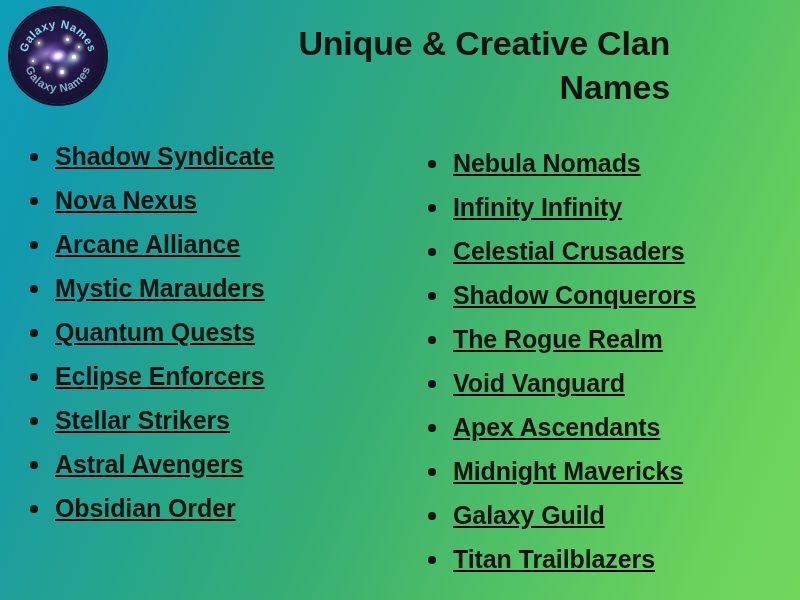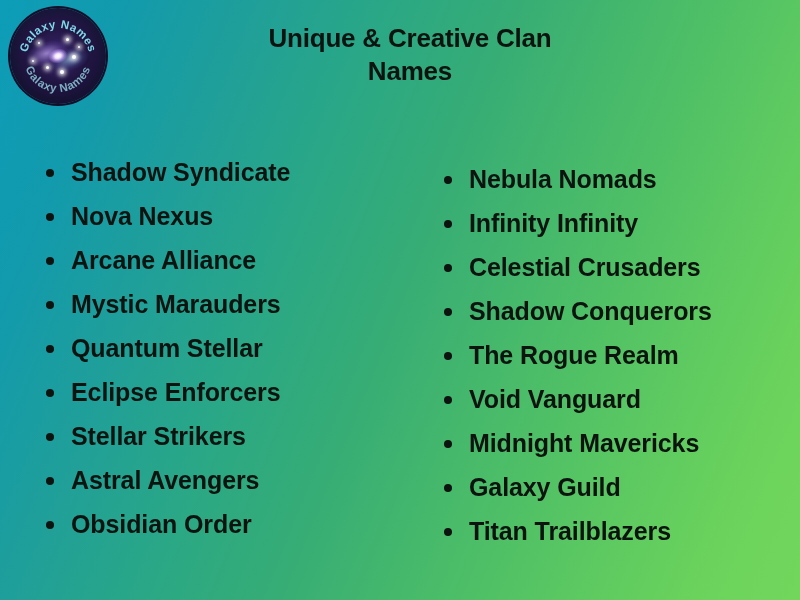--- a/index.html
+++ b/index.html
@@ -83,23 +83,23 @@
   }
   #logo svg.arc-text .top-arc { fill: #7fd8e8; }
   #logo svg.arc-text .bot-arc { fill: #8fc9d8; opacity: 0.85; }
 
   
   #title {
     position: absolute;
     left: 150px;
     top: 22px;
     width: 520px;
-    text-align: center;
+    text-align: right;
     color: #0d1410;
-    font-size: 26px;
+    font-size: 34px;
     font-weight: bold;
     line-height: 1.28;
     letter-spacing: -0.2px;
   }
 
   
   #columns {
     position: absolute;
     left: 0;
     top: 128px;
@@ -107,23 +107,24 @@
     height: 460px;
     display: flex;
   }
   .col {
     box-sizing: border-box;
   }
   .col-left  { width: 400px; padding-left: 22px; padding-top: 6px; }
   .col-right { width: 400px; padding-left: 20px; padding-top: 13px; }
 
   ul.name-list {
-    margin: 16px;
+    margin: 0;
     padding: 0;
     list-style: none;
+    text-decoration: underline;
   }
   ul.name-list li {
     position: relative;
     height: 44px;
     line-height: 44px;
     padding-left: 33px;
     color: #0d1410;
     font-size: 25px;
     font-weight: bold;
     white-space: nowrap;
@@ -174,36 +175,37 @@
   </div>
 
   <div id="columns">
 
     <div class="col col-left">
       <ul class="name-list">
         <li><span class="bullet"></span><span>Shadow Syndicate</span></li>
         <li><span class="bullet"></span><span>Nova Nexus</span></li>
         <li><span class="bullet"></span><span>Arcane Alliance</span></li>
         <li><span class="bullet"></span><span>Mystic Marauders</span></li>
-        <li><span class="bullet"></span><span>Quantum Stellar</span></li>
+        <li><span class="bullet"></span><span>Quantum Quests</span></li>
         <li><span class="bullet"></span><span>Eclipse Enforcers</span></li>
         <li><span class="bullet"></span><span>Stellar Strikers</span></li>
         <li><span class="bullet"></span><span>Astral Avengers</span></li>
         <li><span class="bullet"></span><span>Obsidian Order</span></li>
       </ul>
     </div>
 
     <div class="col col-right">
       <ul class="name-list">
         <li><span class="bullet"></span><span>Nebula Nomads</span></li>
         <li><span class="bullet"></span><span>Infinity Infinity</span></li>
         <li><span class="bullet"></span><span>Celestial Crusaders</span></li>
         <li><span class="bullet"></span><span>Shadow Conquerors</span></li>
         <li><span class="bullet"></span><span>The Rogue Realm</span></li>
         <li><span class="bullet"></span><span>Void Vanguard</span></li>
+        <li><span class="bullet"></span><span>Apex Ascendants</span></li>
         <li><span class="bullet"></span><span>Midnight Mavericks</span></li>
         <li><span class="bullet"></span><span>Galaxy Guild</span></li>
         <li><span class="bullet"></span><span>Titan Trailblazers</span></li>
       </ul>
     </div>
 
   </div>
 </div>
 
 </body></html>

